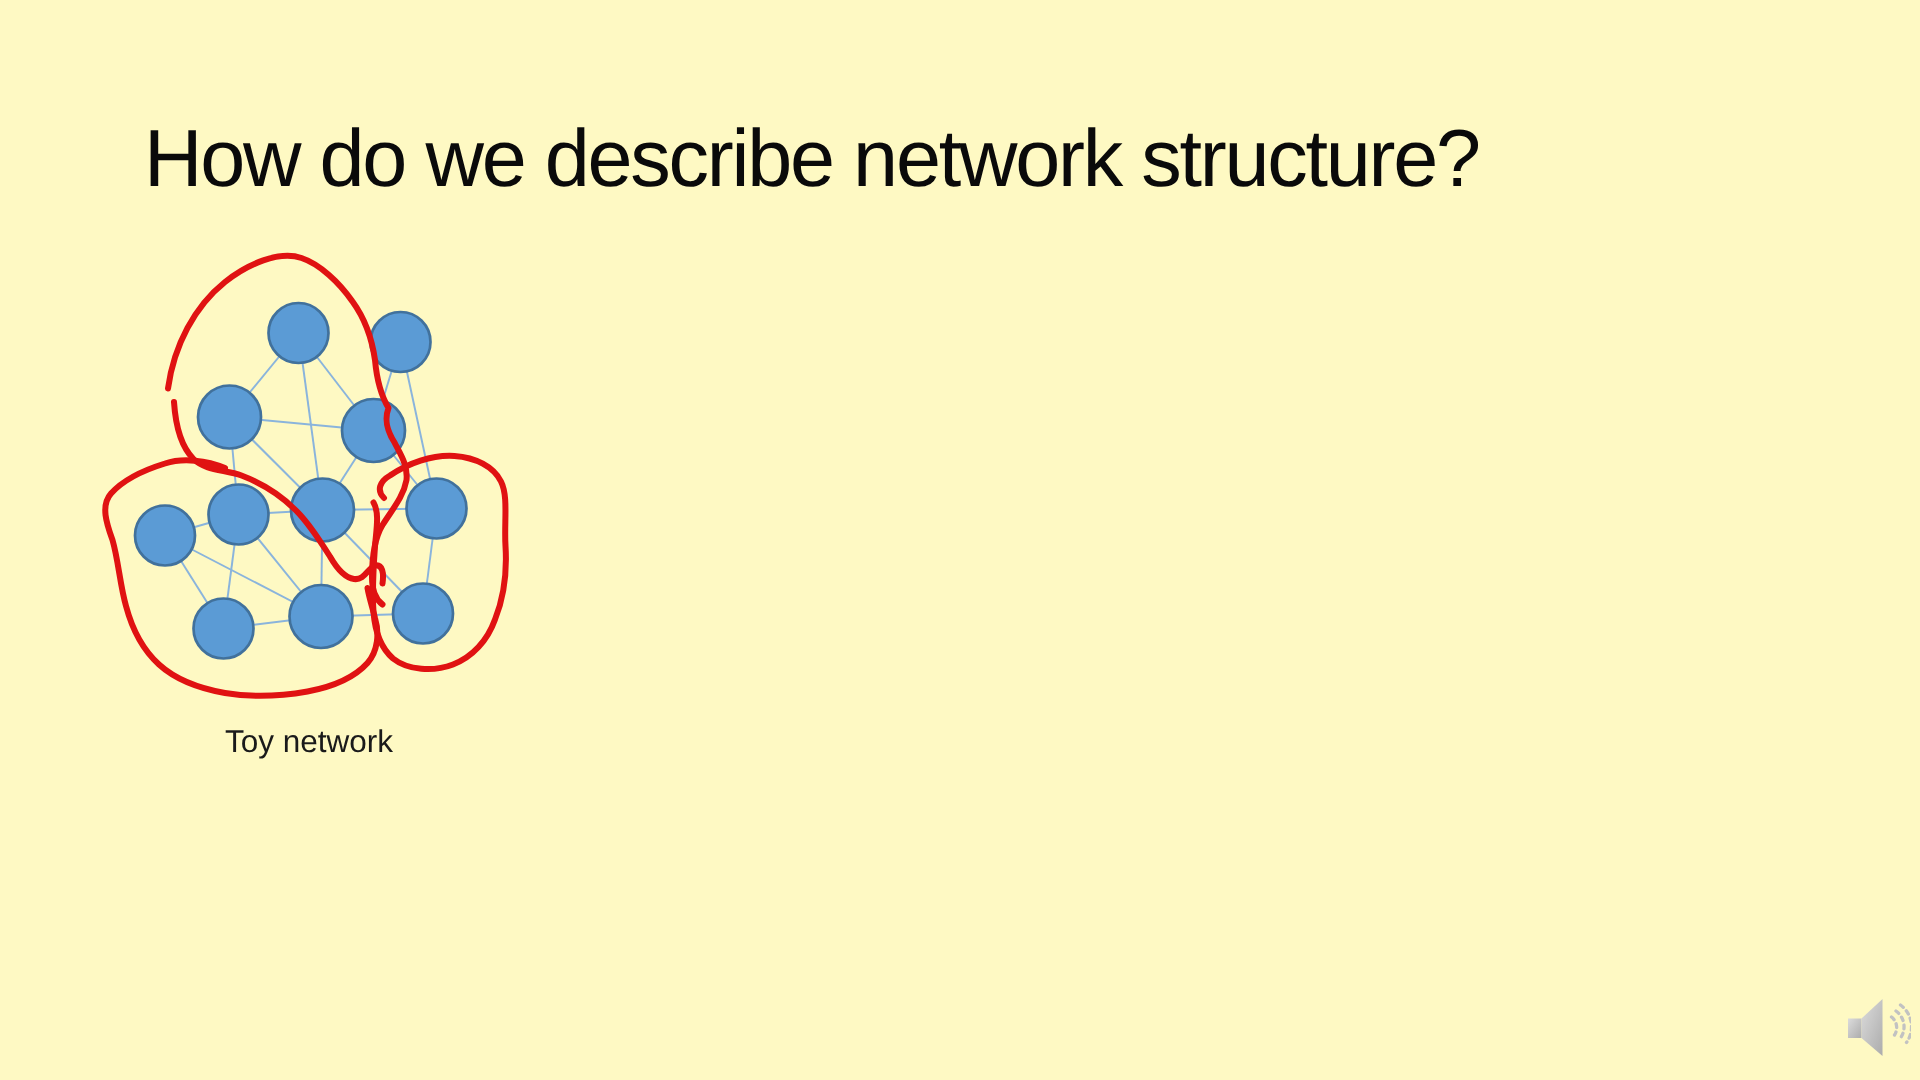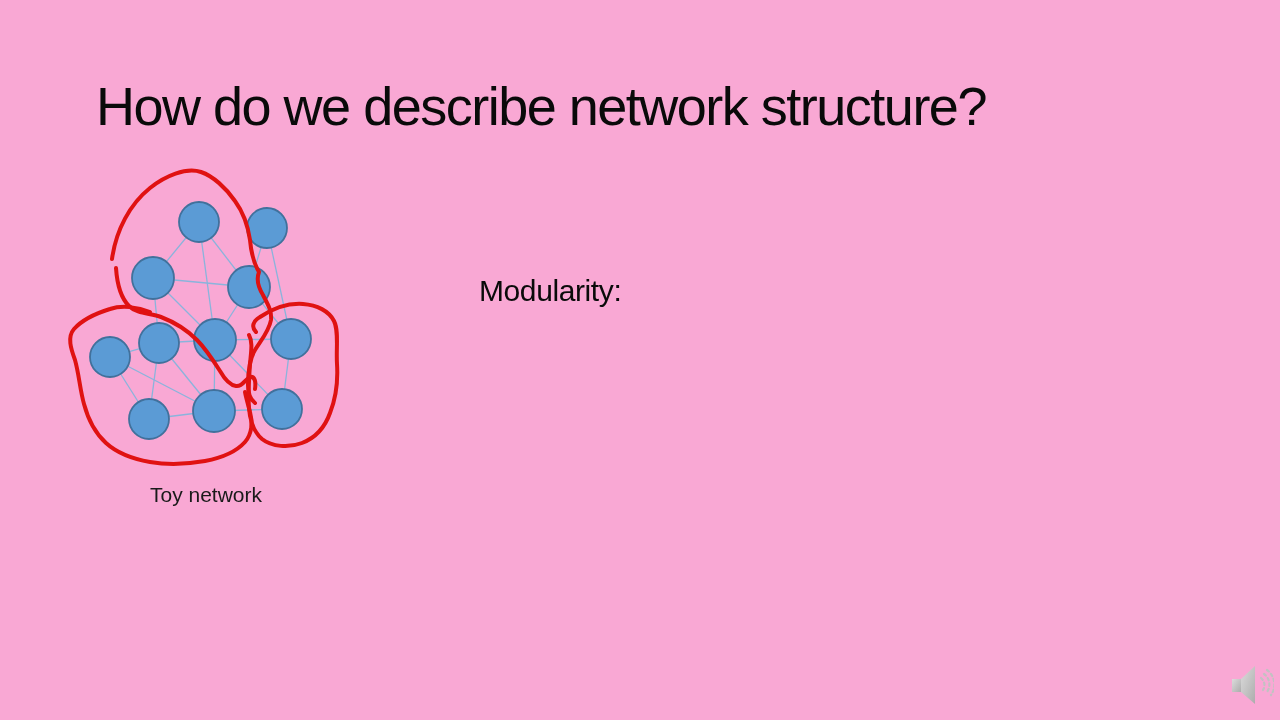--- a/index.html
+++ b/index.html
@@ -5,21 +5,21 @@
   html, body {
     margin: 0;
     padding: 0;
     background: #ffffff;
     font-family: "Liberation Sans", sans-serif;
   }
   .slide {
     position: relative;
     width: 1280px;
     height: 720px;
-    background: #f9a8d4;
+    background: #fef9c3;
     overflow: hidden;
   }
   .slide-title {
     position: absolute;
     left: 96px;
     top: 74px;
     font-size: 54px;
     line-height: 1.2;
     letter-spacing: -1.5px;
     color: #0a0a0a;
@@ -102,21 +102,20 @@
       <circle cx="282" cy="409" r="20" fill="#5B9BD5" stroke="#41719C" stroke-width="1.8"></circle>
       <path d="M 112,259 C 116,230 130,204 150,188 C 165,176 186,167 201,172 C 213,176 226,188 235,201 C 243,212 248,226 250,240 C 251,251 253,262 259,272 C 256,280 258,287 263,295 C 267,303 272,310 271,320 C 269,331 262,339 255,350 C 249,360 248,373 248,385 C 248,394 251,400 255,403" fill="none" stroke="#E01212" stroke-width="4" stroke-linecap="round" stroke-linejoin="round"></path>
       <path d="M 116,268 C 117,283 120,297 129,306 C 137,314 150,313 161,317 C 174,322 187,330 197,340 C 206,349 213,360 220,371 C 224,378 229,385 236,386 C 243,387 245,379 250,377 C 255,376 256,382 255,389" fill="none" stroke="#E01212" stroke-width="4" stroke-linecap="round" stroke-linejoin="round"></path>
       <path d="M 150,312 C 138,307 122,305 110,309 C 97,313 83,319 74,329 C 67,337 71,349 75,360 C 79,374 80,390 84,404 C 88,419 95,433 106,443 C 117,453 133,459 150,462 C 168,465 188,464 205,461 C 221,458 236,452 245,442 C 252,434 253,422 250,412 C 248,404 246,398 245,392" fill="none" stroke="#E01212" stroke-width="4" stroke-linecap="round" stroke-linejoin="round"></path>
       <path d="M 256,332 C 251,327 253,321 260,317 C 272,309 288,303 303,304 C 317,305 329,311 334,321 C 339,331 336,348 337,364 C 338,380 336,398 330,413 C 325,427 315,438 302,443 C 289,448 272,447 262,439 C 254,432 250,421 249,408 C 248,394 249,378 250,364 C 251,352 253,342 249,335" fill="none" stroke="#E01212" stroke-width="4" stroke-linecap="round" stroke-linejoin="round"></path>
     </svg>
 
   <div class="toy-caption">Toy network</div>
 
   <div class="body-text">
-    <div>Modularity:</div>
   </div>
 
   <svg class="audio-icon-svg" viewBox="0 0 46 50">
     <defs>
       <linearGradient id="spk" x1="0" y1="0" x2="1" y2="1">
         <stop offset="0" stop-color="#DCDCDC"></stop>
         <stop offset="1" stop-color="#ACACAC"></stop>
       </linearGradient>
     </defs>
     <rect x="4" y="20" width="9" height="13" fill="url(#spk)"></rect>

